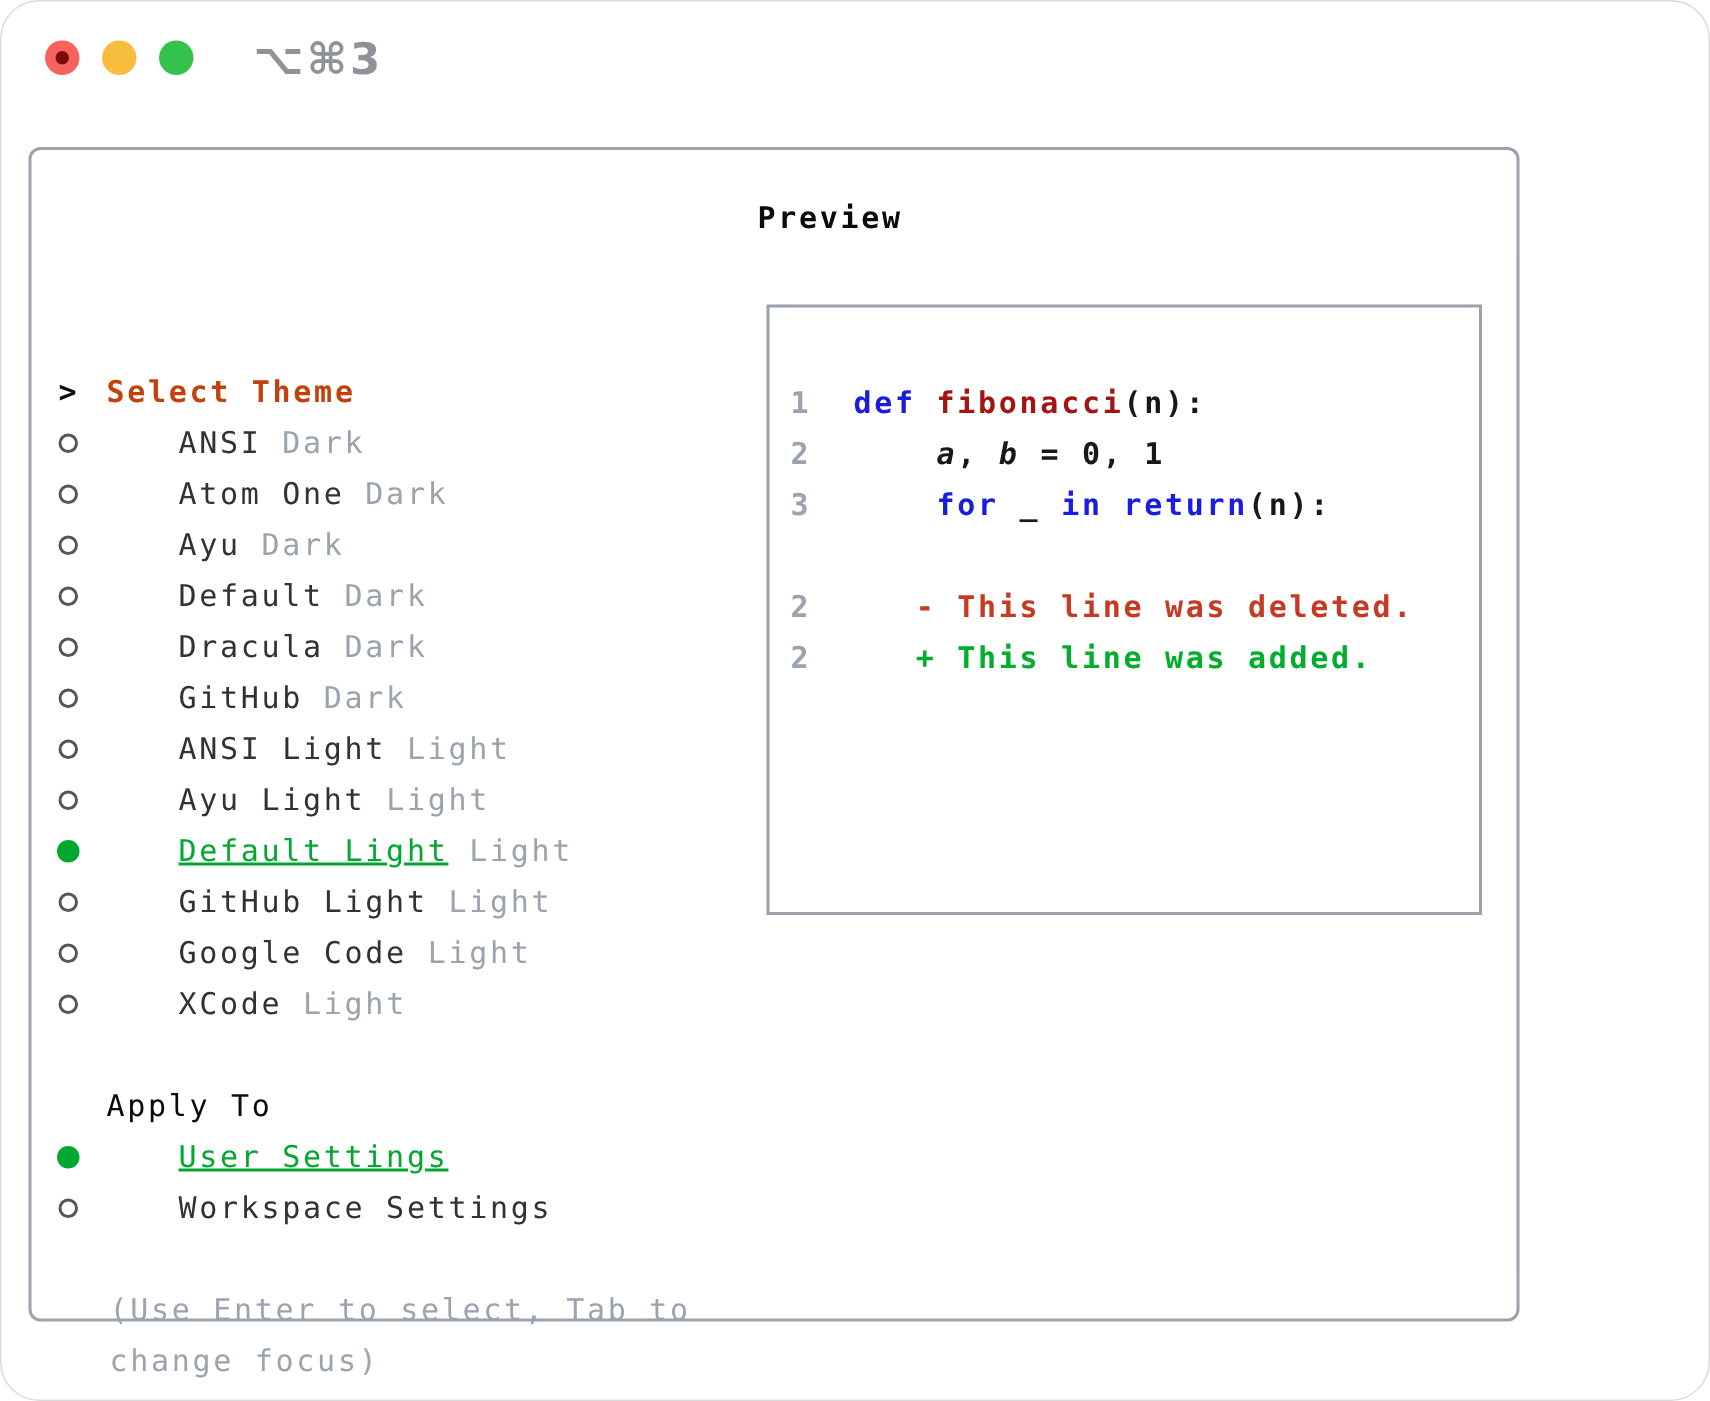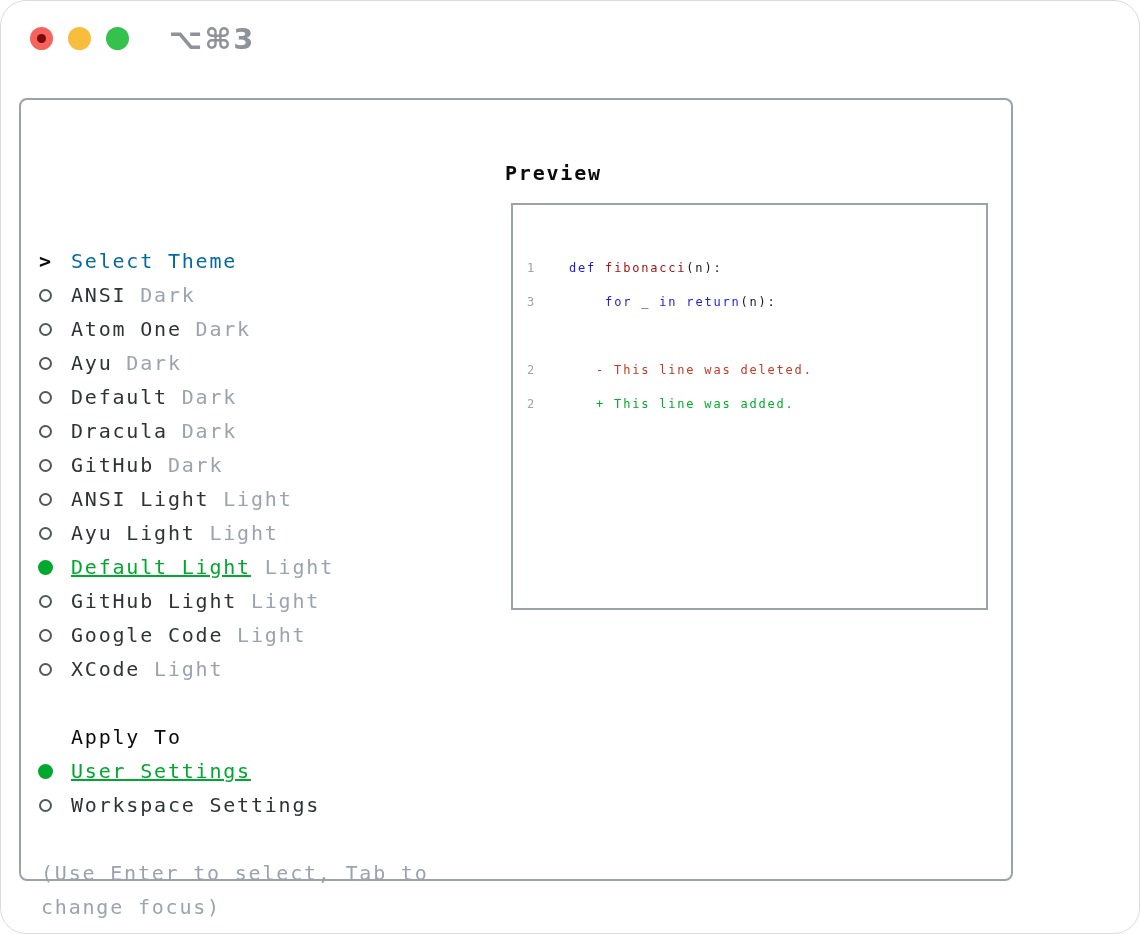--- a/index.html
+++ b/index.html
@@ -58,45 +58,45 @@
   }
   .radio {
     width: 13px; height: 13px; border-radius: 50%;
     border: 2px solid #53575d; margin-left: 3px;
   }
   .radio-filled {
     width: 15px; height: 15px; border-radius: 50%;
     border: none; background: var(--green); margin-left: 2px;
   }
   .chevron { font-weight: bold; color: #0b0b0e; padding-left: 3px; }
-  .hdr { font-weight: normal; color: #0369a1; }
+  .hdr { font-weight: bold; color: #c2410c; }
   .subhdr { color: #0b0b0e; }
-  .item-name { color: var(--item); }
+  .item-name { color: var(--item); margin-left: 48px; }
   .item-name.sel { color: var(--green); text-decoration: underline; }
   .item-tag { color: var(--gray); }
   .spacer { height: 34px; }
-  .hint { color: var(--gray); padding-left: 5px; height: 34px; }
+  .hint { color: var(--gray); padding-left: 5px; height: 34px; margin-left: 32px; }
 
   
   .preview-title {
-    position: absolute; left: 484px; top: 56px;
+    position: absolute; left: 484px; top: 28px;
     font-size: 20px; letter-spacing: 1.8px; line-height: 34px;
     font-weight: bold; color: #0b0b0e;
   }
   .preview-box {
     position: absolute; left: 490px; top: 103px;
     width: 477px; height: 407px;
     border: 2px solid var(--border);
     background: #ffffff;
     padding: 46px 0 0 14px;
     overflow: hidden;
   }
   .pl {
-    font-size: 12px; letter-spacing: 1.8px; line-height: 34px;
-    white-space: pre; height: 34px;
+    font-size: 20px; letter-spacing: 1.8px; line-height: 34px;
+    white-space: pre; height: 34px; font-weight: bold;
   }
   .lnum { display: inline-block; width: 42px; color: var(--gray); }
   .c-plain    { color: #17181c; }
   .c-keyword  { color: var(--kw); }
   .c-function { color: var(--fn); }
   .c-variable { color: #17181c; font-style: italic; }
   .c-context  { color: var(--gray); }
   .c-deleted  { color: var(--del); }
   .c-added    { color: var(--add); }
 </style>
@@ -116,20 +116,21 @@
 
     <div class="left-col">
       
     <div class="row"><span class="marker chevron">&gt;</span><span class="hdr">Select Theme</span></div><div class="row"><span class="marker"><span class="radio"></span></span><span class="item-name">ANSI</span><span class="item-tag"> Dark</span></div><div class="row"><span class="marker"><span class="radio"></span></span><span class="item-name">Atom One</span><span class="item-tag"> Dark</span></div><div class="row"><span class="marker"><span class="radio"></span></span><span class="item-name">Ayu</span><span class="item-tag"> Dark</span></div><div class="row"><span class="marker"><span class="radio"></span></span><span class="item-name">Default</span><span class="item-tag"> Dark</span></div><div class="row"><span class="marker"><span class="radio"></span></span><span class="item-name">Dracula</span><span class="item-tag"> Dark</span></div><div class="row"><span class="marker"><span class="radio"></span></span><span class="item-name">GitHub</span><span class="item-tag"> Dark</span></div><div class="row"><span class="marker"><span class="radio"></span></span><span class="item-name">ANSI Light</span><span class="item-tag"> Light</span></div><div class="row"><span class="marker"><span class="radio"></span></span><span class="item-name">Ayu Light</span><span class="item-tag"> Light</span></div><div class="row"><span class="marker"><span class="radio-filled"></span></span><span class="item-name sel">Default Light</span><span class="item-tag"> Light</span></div><div class="row"><span class="marker"><span class="radio"></span></span><span class="item-name">GitHub Light</span><span class="item-tag"> Light</span></div><div class="row"><span class="marker"><span class="radio"></span></span><span class="item-name">Google Code</span><span class="item-tag"> Light</span></div><div class="row"><span class="marker"><span class="radio"></span></span><span class="item-name">XCode</span><span class="item-tag"> Light</span></div><div class="spacer"></div><div class="row"><span class="marker"></span><span class="subhdr">Apply To</span></div><div class="row"><span class="marker"><span class="radio-filled"></span></span><span class="item-name sel">User Settings</span></div><div class="row"><span class="marker"><span class="radio"></span></span><span class="item-name">Workspace Settings</span></div><div class="spacer"></div><div class="hint">(Use Enter to select, Tab to</div><div class="hint">change focus)</div></div>
 
     <div class="preview-title">Preview</div>
 
     <div class="preview-box">
 
     <div class="pl"><span class="lnum">1</span><span class="c-keyword">def</span><span class="c-plain"> </span><span class="c-function">fibonacci</span><span class="c-plain">(n):</span></div>
+        <div class="pl"><span class="lnum">2</span><span class="c-plain">    </span><span class="c-variable">a</span><span class="c-plain">, </span><span class="c-variable">b</span><span class="c-plain"> = 0, 1</span></div>
         <div class="pl"><span class="lnum">3</span><span class="c-plain">    </span><span class="c-keyword">for</span><span class="c-plain"> _ </span><span class="c-keyword">in</span><span class="c-plain"> </span><span class="c-keyword">return</span><span class="c-plain">(n):</span></div>
         <div class="pl"><span class="lnum"></span></div>
         <div class="pl"><span class="lnum">2</span><span class="c-deleted">   - This line was deleted.</span></div>
         <div class="pl"><span class="lnum">2</span><span class="c-added">   + This line was added.</span></div>
       </div>
 
   </div>
 </div>
 
 </body></html>

